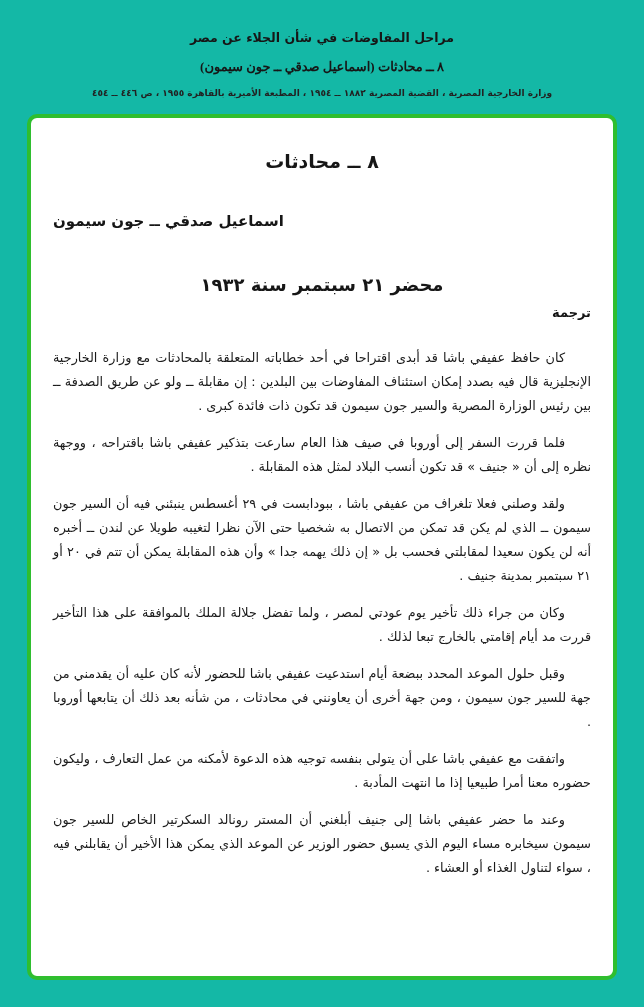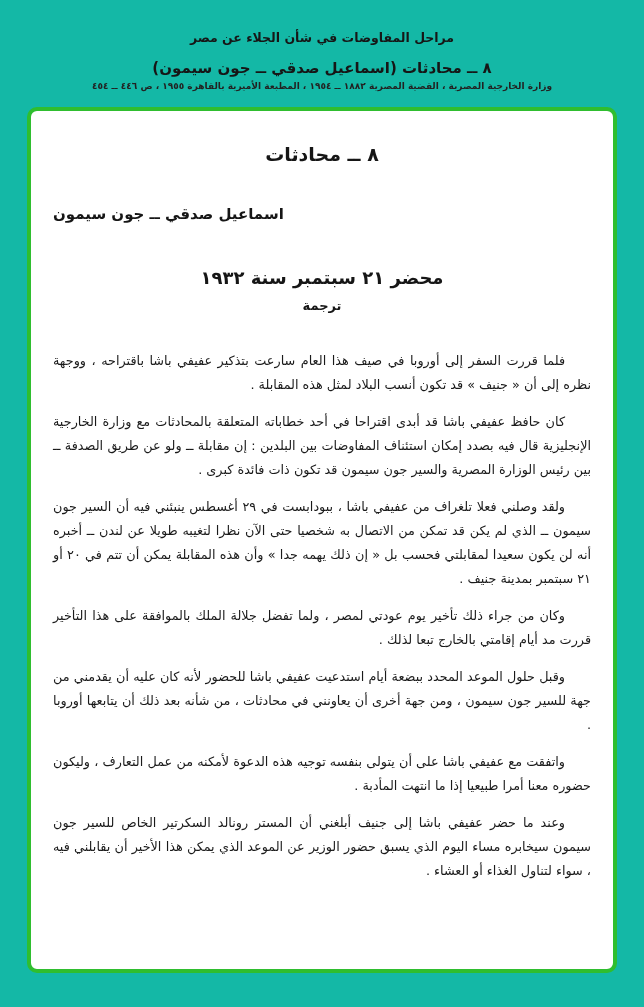--- a/index.html
+++ b/index.html
@@ -22,23 +22,24 @@
   .header {
     text-align: center;
     padding-top: 30px;
   }
   .header-line1 {
     font-size: 12.5px;
     font-weight: 700;
     margin-bottom: 14px;
   }
   .header-line2 {
-    font-size: 15px;
+    font-size: 13px;
     font-weight: 700;
-    margin-bottom: 4px;
+    margin-bottom: 13px;
+    font-family: Liberation Serif, serif;
   }
   .header-line3 {
     font-size: 9px;
     font-weight: 600;
     color: #222222;
   }
   .green-box {
     margin: 16px 27px 0 27px;
     height: 866px;
     border: 4px solid #15803d;
@@ -60,24 +61,23 @@
     margin-bottom: 44px;
   }
   .doc-heading {
     text-align: center;
     font-size: 18px;
     font-weight: 700;
     letter-spacing: 1px;
     margin-bottom: 10px;
   }
   .doc-subheading {
-    text-align: center;
     font-size: 13px;
     font-weight: 600;
-    margin-bottom: 36px;
+    margin-bottom: 26px;
   }
   .doc-body p {
     font-size: 12.8px;
     line-height: 24px;
     text-align: justify;
     text-indent: 26px;
     margin: 0 0 13px 0;
     color: #1a1a1a;
   }
 </style>
@@ -92,22 +92,22 @@
     <div class="header-line3">وزارة الخارجية المصرية ، القضية المصرية ١٨٨٢ ــ ١٩٥٤ ، المطبعة الأميرية بالقاهرة ١٩٥٥ ، ص ٤٤٦ ــ ٤٥٤</div>
   </div>
 
   <div class="green-box" style="border-color: rgb(47, 190, 47);">
     <div class="doc-title">٨ ــ محادثات</div>
     <div class="doc-subtitle">اسماعيل صدقي ــ جون سيمون</div>
     <div class="doc-heading">محضر ٢١ سبتمبر سنة ١٩٣٢</div>
     <div class="doc-subheading">ترجمة</div>
 
     <div class="doc-body">
+      <p>كان حافظ عفيفي باشا قد أبدى اقتراحا في أحد خطاباته المتعلقة بالمحادثات مع وزارة الخارجية الإنجليزية قال فيه بصدد إمكان استئناف المفاوضات بين البلدين : إن مقابلة ــ ولو عن طريق الصدفة ــ بين رئيس الوزارة المصرية والسير جون سيمون قد تكون ذات فائدة كبرى .</p>
       <p>فلما قررت السفر إلى أوروبا في صيف هذا العام سارعت بتذكير عفيفي باشا باقتراحه ، ووجهة نظره إلى أن « جنيف » قد تكون أنسب البلاد لمثل هذه المقابلة .</p>
-      <p>كان حافظ عفيفي باشا قد أبدى اقتراحا في أحد خطاباته المتعلقة بالمحادثات مع وزارة الخارجية الإنجليزية قال فيه بصدد إمكان استئناف المفاوضات بين البلدين : إن مقابلة ــ ولو عن طريق الصدفة ــ بين رئيس الوزارة المصرية والسير جون سيمون قد تكون ذات فائدة كبرى .</p>
       <p>ولقد وصلني فعلا تلغراف من عفيفي باشا ، ببودابست في ٢٩ أغسطس ينبئني فيه أن السير جون سيمون ــ الذي لم يكن قد تمكن من الاتصال به شخصيا حتى الآن نظرا لتغيبه طويلا عن لندن ــ أخبره أنه لن يكون سعيدا لمقابلتي فحسب بل « إن ذلك يهمه جدا » وأن هذه المقابلة يمكن أن تتم في ٢٠ أو ٢١ سبتمبر بمدينة جنيف .</p>
       <p>وكان من جراء ذلك تأخير يوم عودتي لمصر ، ولما تفضل جلالة الملك بالموافقة على هذا التأخير قررت مد أيام إقامتي بالخارج تبعا لذلك .</p>
       <p>وقبل حلول الموعد المحدد ببضعة أيام استدعيت عفيفي باشا للحضور لأنه كان عليه أن يقدمني من جهة للسير جون سيمون ، ومن جهة أخرى أن يعاونني في محادثات ، من شأنه بعد ذلك أن يتابعها أوروبا .</p>
       <p>واتفقت مع عفيفي باشا على أن يتولى بنفسه توجيه هذه الدعوة لأمكنه من عمل التعارف ، وليكون حضوره معنا أمرا طبيعيا إذا ما انتهت المأدبة .</p>
       <p>وعند ما حضر عفيفي باشا إلى جنيف أبلغني أن المستر رونالد السكرتير الخاص للسير جون سيمون سيخابره مساء اليوم الذي يسبق حضور الوزير عن الموعد الذي يمكن هذا الأخير أن يقابلني فيه ، سواء لتناول الغذاء أو العشاء .</p>
     </div>
   </div>
 
 </div>
 

